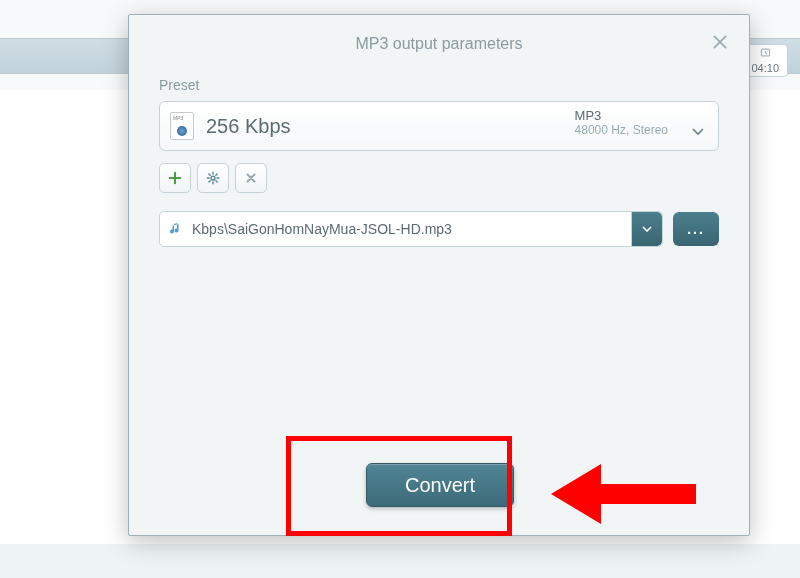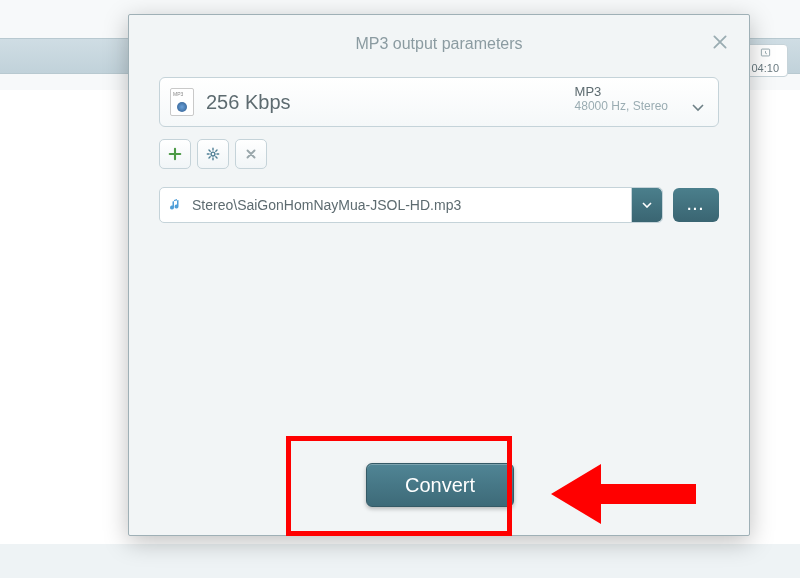--- a/index.html
+++ b/index.html
@@ -69,20 +69,21 @@
 
 <div class="dialog">
   <div class="dlg-title">MP3 output parameters</div>
   <div class="dlg-close">
     <svg viewBox="0 0 16 16">
         <path d="M3 3l10 10M13 3L3 13" stroke="currentColor" stroke-width="1.6" stroke-linecap="round"></path>
       </svg>
   </div>
 
   <div class="dlg-body">
+    <div class="lbl">Preset</div>
     <div class="preset">
       <div class="preset-ico">
           <span class="dot"></span>
         </div>
       <div class="preset-main">256 Kbps</div>
       <div class="preset-right">
         <div class="fmt">MP3</div>
         <div class="sub">48000 Hz,  Stereo</div>
       </div>
       <div class="chev">
@@ -109,21 +110,21 @@
             <path d="M4 4l8 8M12 4l-8 8" stroke="#9aa7ab" stroke-width="2.2" stroke-linecap="round"></path>
           </svg>
       </div>
     </div>
 
     <div class="save-row">
       <div class="save-field">
         <svg class="note" viewBox="0 0 16 16">
             <path d="M6 3v7.5a2 2 0 1 1-1.5-1.9V4.5l6-1.5v6.5a2 2 0 1 1-1.5-1.9V2L6 3z" fill="#4f9ed8"></path>
           </svg>
-        <span class="path">Stereo\SaiGonHomNayMua-JSOL-HD.mp3</span>
+        <span class="path">Kbps\SaiGonHomNayMua-JSOL-HD.mp3</span>
         <div class="mini">
           <svg width="10" height="6" viewBox="0 0 10 6">
               <path d="M1 1l4 4 4-4" fill="none" stroke="#fff" stroke-width="1.6"></path>
             </svg>
         </div>
       </div>
       <div class="browse">
         <span class="dots">...</span>
       </div>
     </div>

